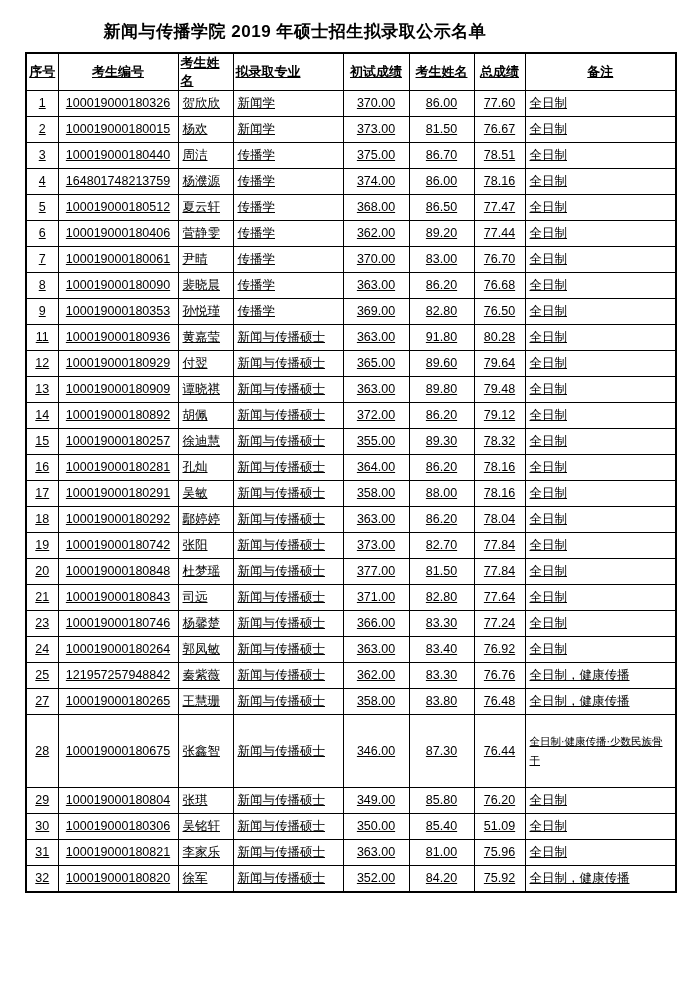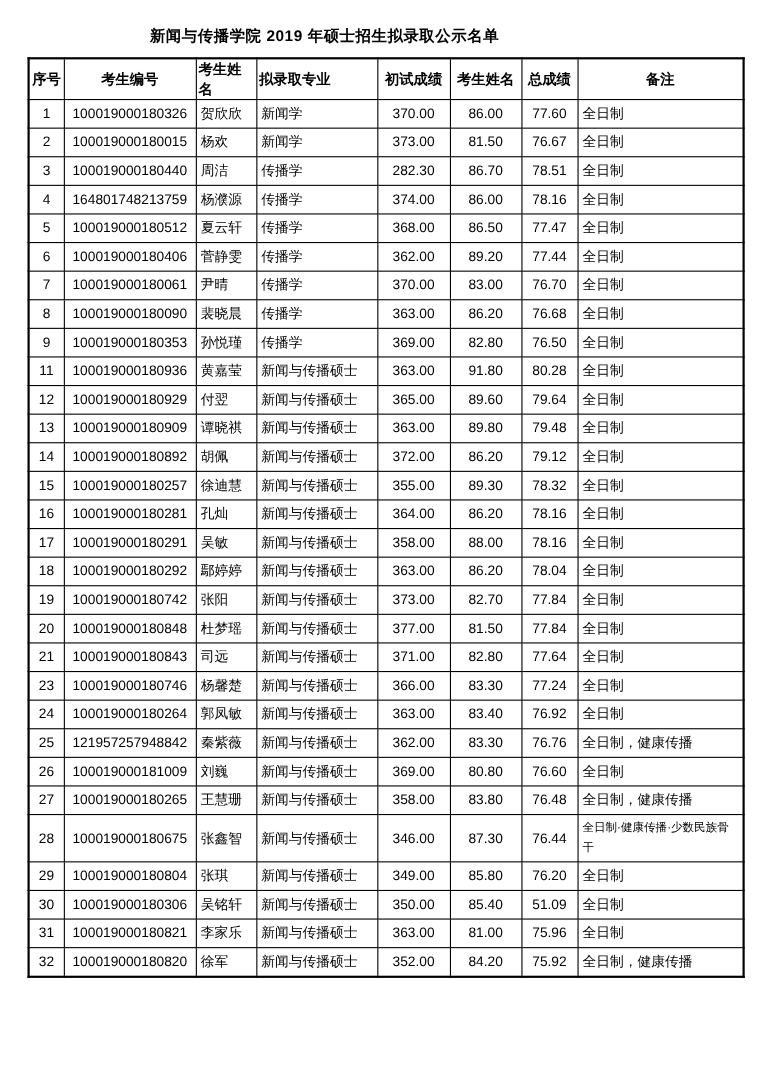--- a/index.html
+++ b/index.html
@@ -4,44 +4,45 @@
 <style>
   html,body{margin:0;padding:0;}
   body{
     width:700px;height:990px;background:#ffffff;color:#000000;
     font-family:"Liberation Sans","DejaVu Sans",sans-serif;
     overflow:hidden;
   }
   .page{width:700px;height:990px;position:relative;}
   .title{
     width:590px;margin:22px 0 0 0;text-align:center;
-    font-size:14px;font-weight:700;line-height:20px;letter-spacing:0.5px;
+    font-size:17px;font-weight:700;line-height:20px;letter-spacing:0.5px;
     white-space:nowrap;
   }
   table.roster{
     border-collapse:collapse;table-layout:fixed;
     width:650px;margin:10px 0 0 25px;
     border:2px solid #000000;
+    text-decoration:underline;
   }
   th,td{
     border:1px solid #000000;
     padding:0 4px;
     font-size:12.5px;
     overflow:hidden;
     vertical-align:middle;
     word-break:break-all;
   }
   th{
     height:34px;font-weight:700;font-size:13px;text-align:center;padding:0 2px;
   }
   th.l{text-align:left;}
   td{height:25px;line-height:15px;}
   td.c{text-align:center;padding:0 1px;}
   td.l{text-align:left;}
-  td.small-text{font-size:10.5px;line-height:19px;padding:2px 4px;}
+  td.small-text{font-size:10.5px;line-height:19px;padding:17px 4px;}
 </style>
 </head>
 <body>
 
 <div class="page">
   <div class="title">新闻与传播学院 2019 年硕士招生拟录取公示名单</div>
 
   <table class="roster">
     <colgroup>
       <col style="width:32px">
@@ -84,21 +85,21 @@
           <td class="c">373.00</td>
           <td class="c">81.50</td>
           <td class="c">76.67</td>
           <td class="l">全日制</td>
         </tr>
         <tr>
           <td class="c">3</td>
           <td class="c">100019000180440</td>
           <td class="l">周洁</td>
           <td class="l">传播学</td>
-          <td class="c">282.30</td>
+          <td class="c">375.00</td>
           <td class="c">86.70</td>
           <td class="c">78.51</td>
           <td class="l">全日制</td>
         </tr>
         <tr>
           <td class="c">4</td>
           <td class="c">164801748213759</td>
           <td class="l">杨濮源</td>
           <td class="l">传播学</td>
           <td class="c">374.00</td>
@@ -288,30 +289,20 @@
         </tr>
         <tr>
           <td class="c">25</td>
           <td class="c">121957257948842</td>
           <td class="l">秦紫薇</td>
           <td class="l">新闻与传播硕士</td>
           <td class="c">362.00</td>
           <td class="c">83.30</td>
           <td class="c">76.76</td>
           <td class="l">全日制，健康传播</td>
-        </tr>
-        <tr>
-          <td class="c">26</td>
-          <td class="c">100019000181009</td>
-          <td class="l">刘巍</td>
-          <td class="l">新闻与传播硕士</td>
-          <td class="c">369.00</td>
-          <td class="c">80.80</td>
-          <td class="c">76.60</td>
-          <td class="l">全日制</td>
         </tr>
         <tr>
           <td class="c">27</td>
           <td class="c">100019000180265</td>
           <td class="l">王慧珊</td>
           <td class="l">新闻与传播硕士</td>
           <td class="c">358.00</td>
           <td class="c">83.80</td>
           <td class="c">76.48</td>
           <td class="l">全日制，健康传播</td>

